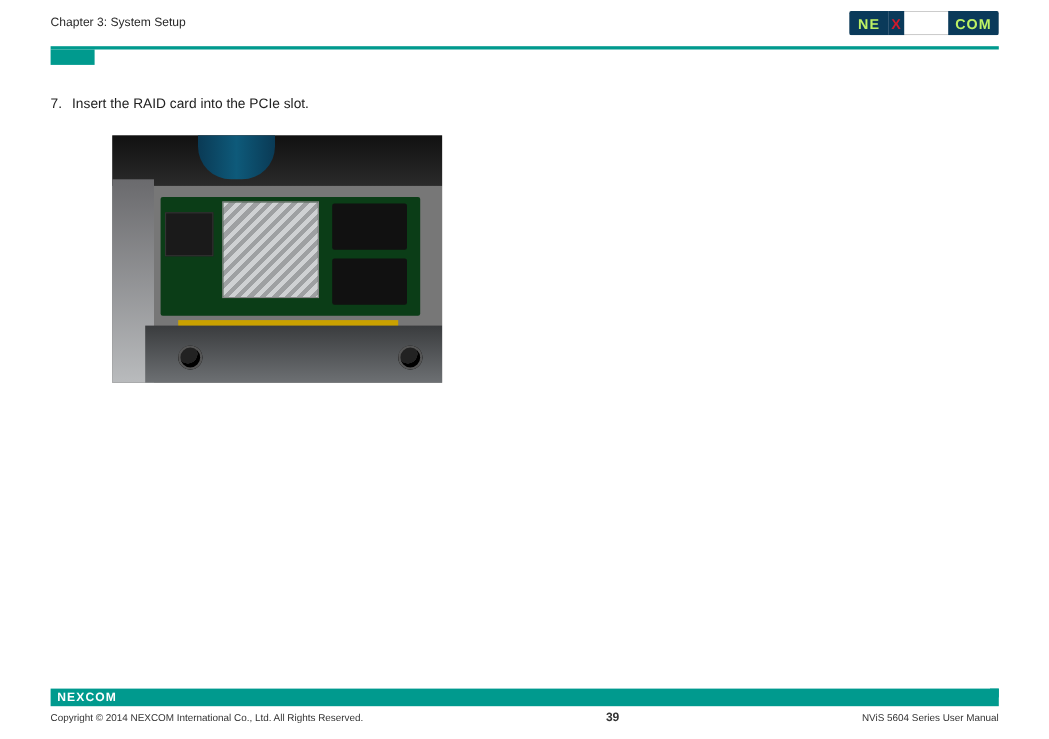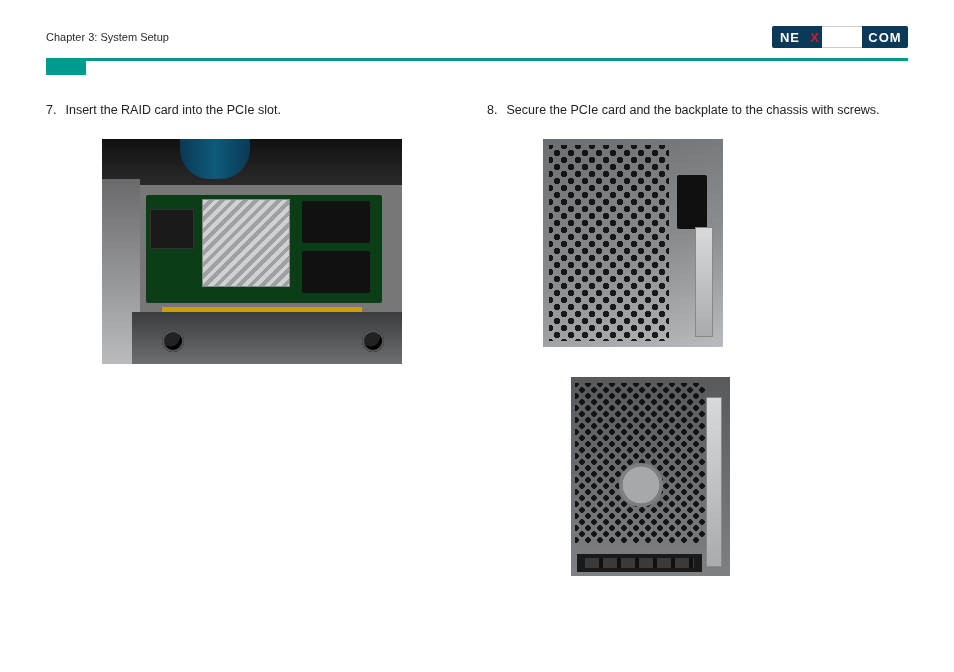--- a/index.html
+++ b/index.html
@@ -1,24 +1,24 @@
 <!DOCTYPE html>
 <html><head>
 <meta charset="utf-8">
 <style>
   * { box-sizing: border-box; margin: 0; padding: 0; }
   html, body { width: 954px; height: 672px; font-family: Arial, Helvetica, sans-serif; background: #fff; color: #222; }
-  .page { position: relative; width: 954px; height: 672px; padding: 24px 46px 0 46px; }
+  .page { position: relative; width: 954px; height: 672px; padding: 8px 46px 0 46px; }
 
   
   .header-row { display: flex; justify-content: space-between; align-items: center; height: 26px; }
   .chapter { font-size: 11px; color: #2a2a2a; }
   .logo-top { display: flex; align-items: center; }
   .logo-box { display: flex; height: 22px; border-radius: 2px; overflow: hidden; box-shadow: 0 0 0 1px rgba(0,0,0,.2) inset; }
-  .logo-seg { display:flex; align-items:center; justify-content:center; font-weight:700; color:#ffffff; font-size:13px; letter-spacing:1px; padding:0 4px; }
+  .logo-seg { display:flex; align-items:center; justify-content:center; font-weight:700; color:#bef264; font-size:13px; letter-spacing:1px; padding:0 4px; }
   .seg-ne { background:#0a3a5a; width:36px; }
   .seg-x  { background:#0a3a5a; width:14px; color:#d31a2b; position:relative; }
   .seg-com{ background:#0a3a5a; width:46px;margin-left:40px; }
   .rule-green { height:3px; background:#009a8e; margin-top:8px; }
   .tab-green { width:40px; height:14px; background:#009a8e; margin-top:0; }
 
   
   .body { display:flex; gap:20px; margin-top:28px; }
   .col { flex:1; }
   .step { font-size:12.5px; color:#222; margin-bottom:22px; }
@@ -108,36 +108,30 @@
         <div class="heatsink"></div>
         <div class="chipA"></div>
         <div class="chipB"></div>
         <div class="sas"></div>
         <div class="slot"></div>
         <div class="cap"></div>
         <div class="rail"></div>
       </div>
     </div>
 
-    <div class="col">
-      <p class="step">
-        <span class="num">8.</span>
-        <span>Secure the PCIe card and the backplate to the chassis with screws.</span>
-      </p>
-      <div class="ph ph2">
-        <div class="panel"></div>
-        <div class="holes"></div>
-        <div class="slot"></div>
-        <div class="plate"></div>
-      </div>
-      <div class="ph ph3">
-        <div class="panel"></div>
-        <div class="holes"></div>
-        <div class="fanhub"></div>
-        <div class="plate"></div>
-        <div class="ports"></div>
-      </div>
-    </div>
 
   </div>
 
+  <div class="footer">
+    <div class="foot-bar">
+      <span class="foot-logo">NEXCOM</span>
+      <div class="foot-squares">
+        <div class="sq b"></div>
+      </div>
+    </div>
+    <div class="foot-row">
+      <span>Copyright © 2014 NEXCOM International Co., Ltd. All Rights Reserved.</span>
+      <span class="pagenum">39</span>
+      <span>NViS 5604 Series User Manual</span>
+    </div>
+  </div>
 
 </div>
 
 </body></html>

